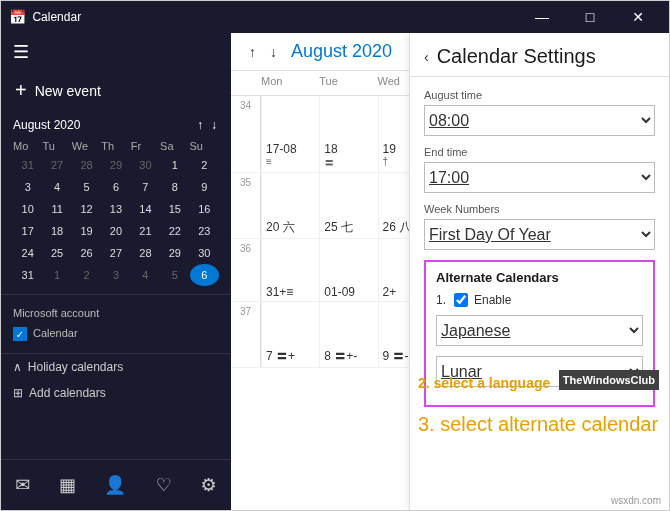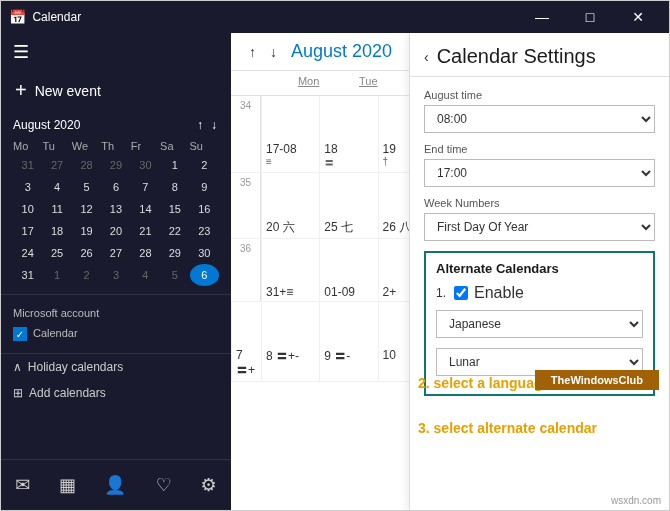--- a/index.html
+++ b/index.html
@@ -251,23 +251,22 @@
     
     .cal-grid-header {
       display: grid;
       grid-template-columns: 30px repeat(7, 1fr);
       border-bottom: 1px solid #e0e0e0;
       font-size: 11px;
       color: #888;
       padding: 0 0 4px 0;
     }
     .cal-grid-header-cell {
-      text-align: right;
+      text-align: left;
       padding: 4px 0;
-      text-decoration: underline;
     }
 
     .cal-grid {
       flex: 1;
       overflow: hidden;
     }
     .cal-week {
       display: grid;
       grid-template-columns: 30px repeat(7, 1fr);
       border-bottom: 1px solid #f0f0f0;
@@ -348,32 +347,33 @@
       color: #1a1a1a;
       margin-bottom: 8px;
     }
     .settings-label {
       font-size: 11px;
       color: #555;
       margin-bottom: 4px;
     }
     .settings-select {
       width: 100%;
-      padding: 5px 8px;
+      padding: 5px 0;
       border: 1px solid #bbb;
       background: #fff;
-      font-size: 12px;
+      font-size: 16px;
       color: #333;
       appearance: auto;
       margin-bottom: 10px;
       cursor: pointer;
+      text-decoration: underline;
     }
 
     .settings-subsection {
-      border: 2px solid #0f766e;
+      border: 2px solid #d946ef;
       padding: 8px 10px;
       margin-bottom: 10px;
     }
     .settings-subsection-title {
       font-size: 13px;
       font-weight: 600;
       color: #1a1a1a;
       margin-bottom: 8px;
     }
     .settings-checkbox-row {
@@ -381,34 +381,34 @@
       align-items: center;
       gap: 6px;
       margin-bottom: 8px;
     }
     .settings-checkbox {
       width: 14px;
       height: 14px;
       cursor: pointer;
     }
     .settings-checkbox-label {
-      font-size: 16px;
+      font-size: 12px;
       color: #333;
     }
 
     
     .watermark {
       position: absolute;
       bottom: 120px;
       right: 10px;
-      background: #a16207;
+      background: #404040;
       color: #fff;
       font-size: 11px;
       font-weight: bold;
-      padding: 4px 16px;
+      padding: 4px 4px;
       pointer-events: none;
       z-index: 20;
       white-space: nowrap;
     }
 
     
     .wsxdn-watermark {
       position: absolute;
       bottom: 4px;
       right: 8px;
@@ -426,22 +426,22 @@
       font-weight: bold;
       color: #e8a000;
       pointer-events: none;
       z-index: 30;
       padding: 4px 8px;
     }
     .select-alt-annotation {
       position: absolute;
       bottom: 70px;
       left: 0;
-      font-size: 14px;
-      font-weight: bold;
+      font-size: 20px;
+      font-weight: normal;
       color: #e8a000;
       pointer-events: none;
       z-index: 30;
       padding: 4px 8px;
     }
   </style>
 </head>
 <body>
 
 <div class="window">
@@ -667,20 +667,21 @@
               <span class="cal-day-num">4</span>
             </div>
             <div class="cal-day">
               <span class="cal-day-num">5</span>
             </div>
             <div class="cal-day selected">
               <span class="cal-day-num">6</span>
             </div>
           </div>
           <div class="cal-week">
+            <div class="cal-week-num">37</div>
             <div class="cal-day">
               <span class="cal-day-num">7 〓+</span>
             </div>
             <div class="cal-day">
               <span class="cal-day-num">8 〓+-</span>
             </div>
             <div class="cal-day">
               <span class="cal-day-num">9 〓-</span>
             </div>
             <div class="cal-day">

